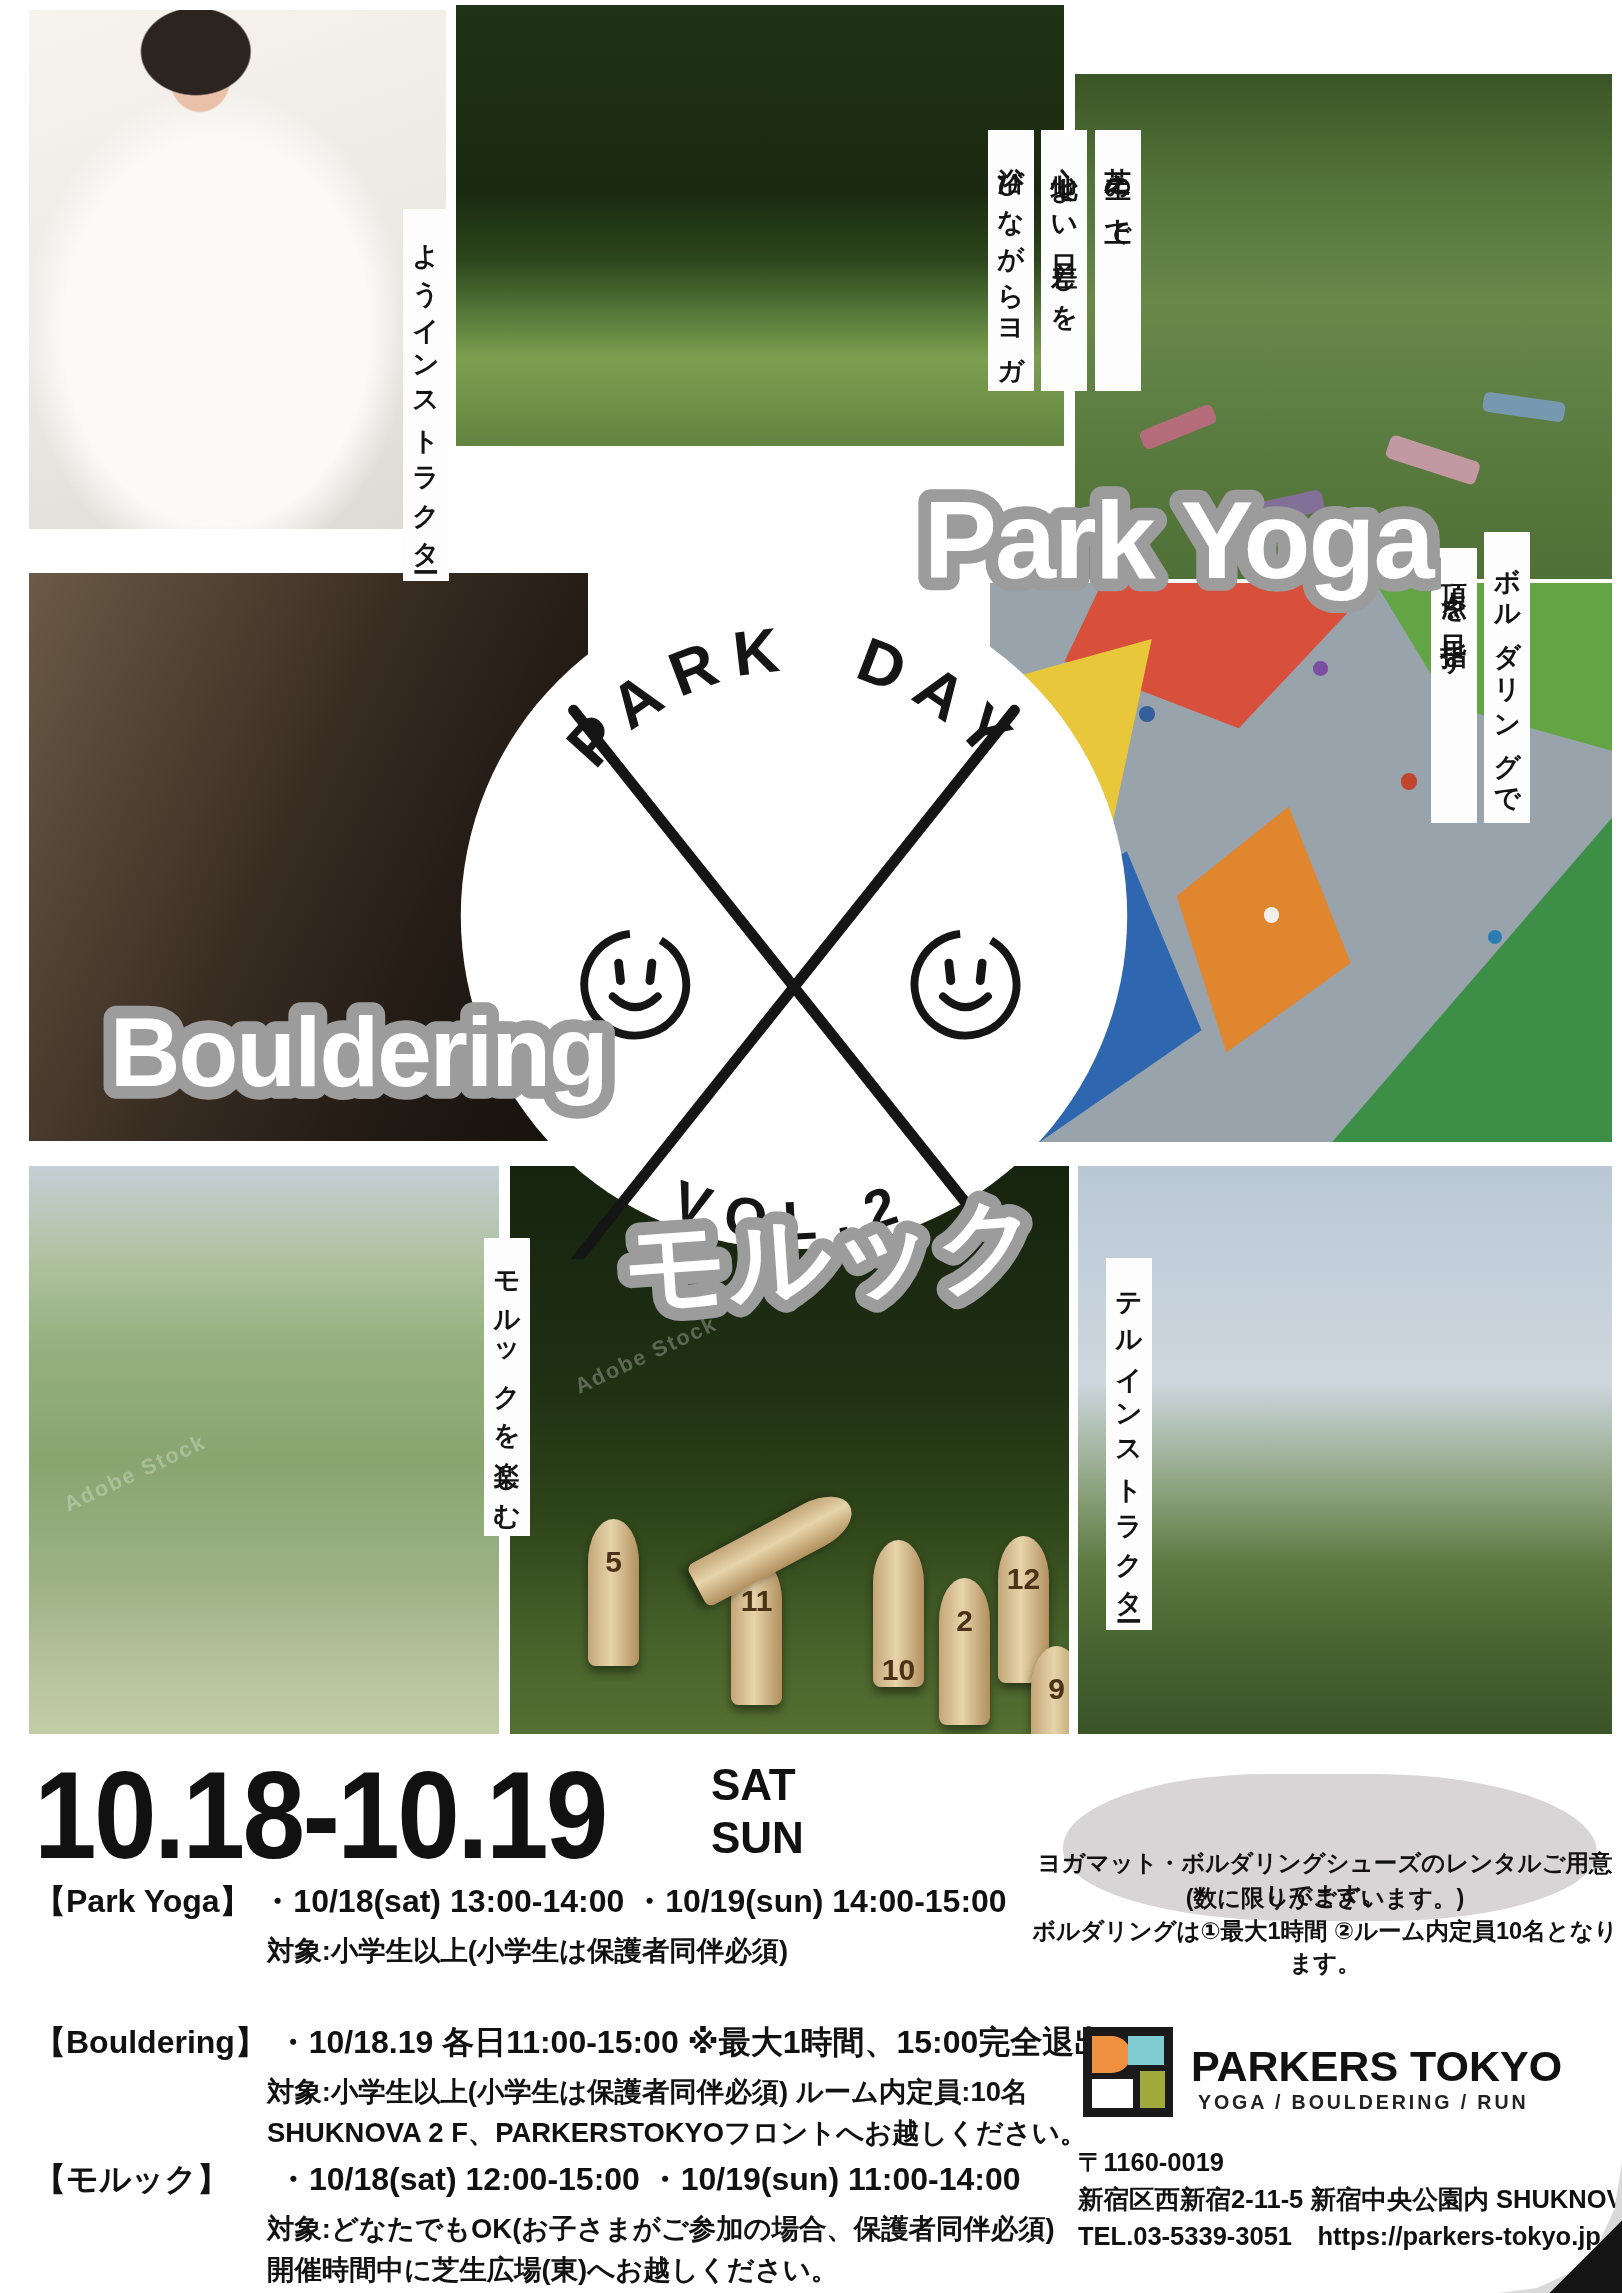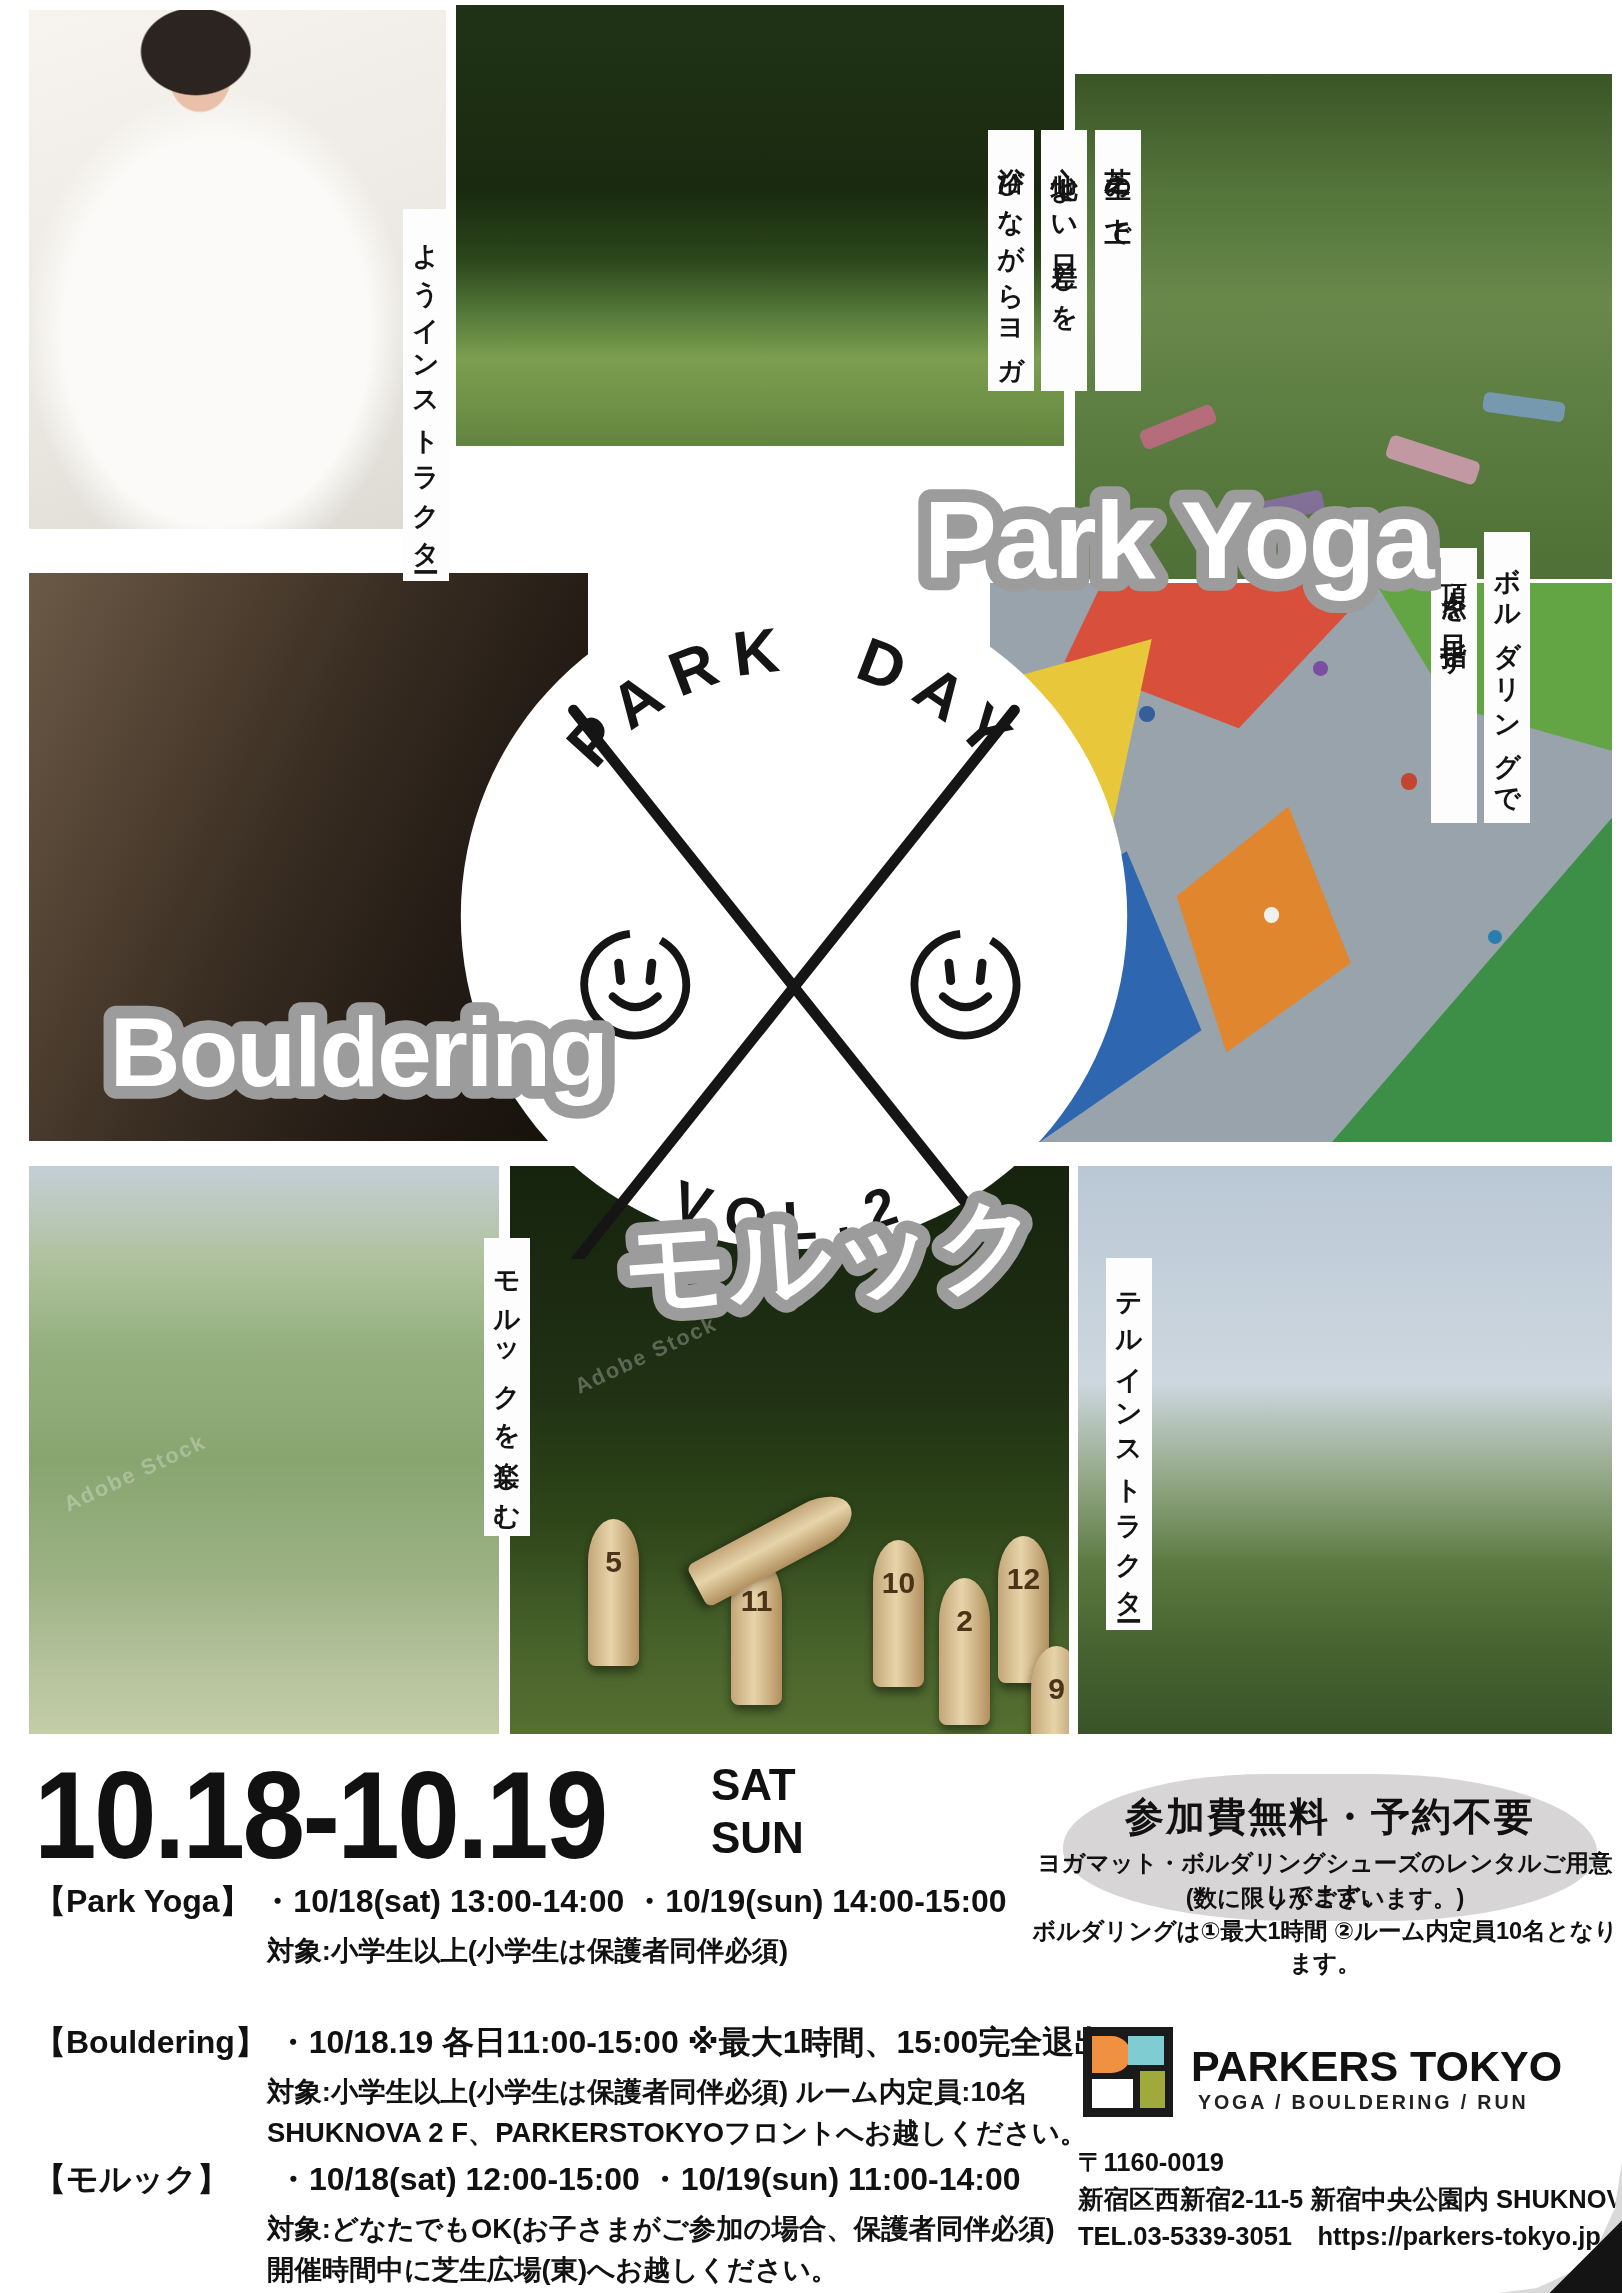--- a/index.html
+++ b/index.html
@@ -115,21 +115,21 @@
   </div>
 
   <div class="photo" id="photo-molkky-pins">
     <div class="watermark" style="left:59px;top:176px;">Adobe Stock</div>
     <div class="pin" style="left:78px;top:353px;">
         <span>5</span>
       </div>
     <div class="pin" style="left:221px;top:392px;">
         <span>11</span>
       </div>
-    <div class="pin" style="left:363px;top:374px;">
+    <div class="pin" style="left:363px;top:374px;align-items:flex-end;">
         <span>10</span>
       </div>
     <div class="pin" style="left:429px;top:412px;">
         <span>2</span>
       </div>
     <div class="pin" style="left:488px;top:370px;">
         <span>12</span>
       </div>
     <div class="pin" style="left:521px;top:480px;">
         <span>9</span>
@@ -221,21 +221,20 @@
   <div class="sched-detail" style="top:2074px;">対象:小学生以上(小学生は保護者同伴必須) ルーム内定員:10名</div>
   <div class="sched-detail" style="top:2115px;">SHUKNOVA 2 F、PARKERSTOKYOフロントへお越しください。</div>
 
   <div class="sched-row" style="top:2158px;">
     <span class="label">【モルック】</span><span class="time" style="margin-left:48px;">・10/18(sat) 12:00-15:00 ・10/19(sun) 11:00-14:00</span>
   </div>
   <div class="sched-detail" style="top:2252px;">開催時間中に芝生広場(東)へお越しください。</div>
   <div class="sched-detail" style="top:2211px;">対象:どなたでもOK(お子さまがご参加の場合、保護者同伴必須)</div>
 
   <div id="notice-blob"></div>
-  <div id="notice-title">参加費無料・予約不要</div>
   <div class="notice-line" style="top:1882px;">(数に限りがございます。)</div>
   <div class="notice-line" style="top:1847px;">ヨガマット・ボルダリングシューズのレンタルご用意してます。</div>
   <div class="notice-line" style="top:1915px;">ボルダリングは①最大1時間 ②ルーム内定員10名となります。</div>
 
   <div id="logo-mark">
     <div class="cell" style="left:8.8px;top:8.8px;width:39px;height:37px;background:#ef9140;border-radius:0 60% 60% 0;"></div>
     <div class="cell" style="left:45px;top:8.8px;width:36px;height:29px;background:#7fcdd2;"></div>
     <div class="cell" style="left:8.8px;top:52px;width:41px;height:29px;background:#ffffff;"></div>
     <div class="cell" style="left:57px;top:44px;width:24.5px;height:37px;background:#9faa3a;"></div>
   </div>

